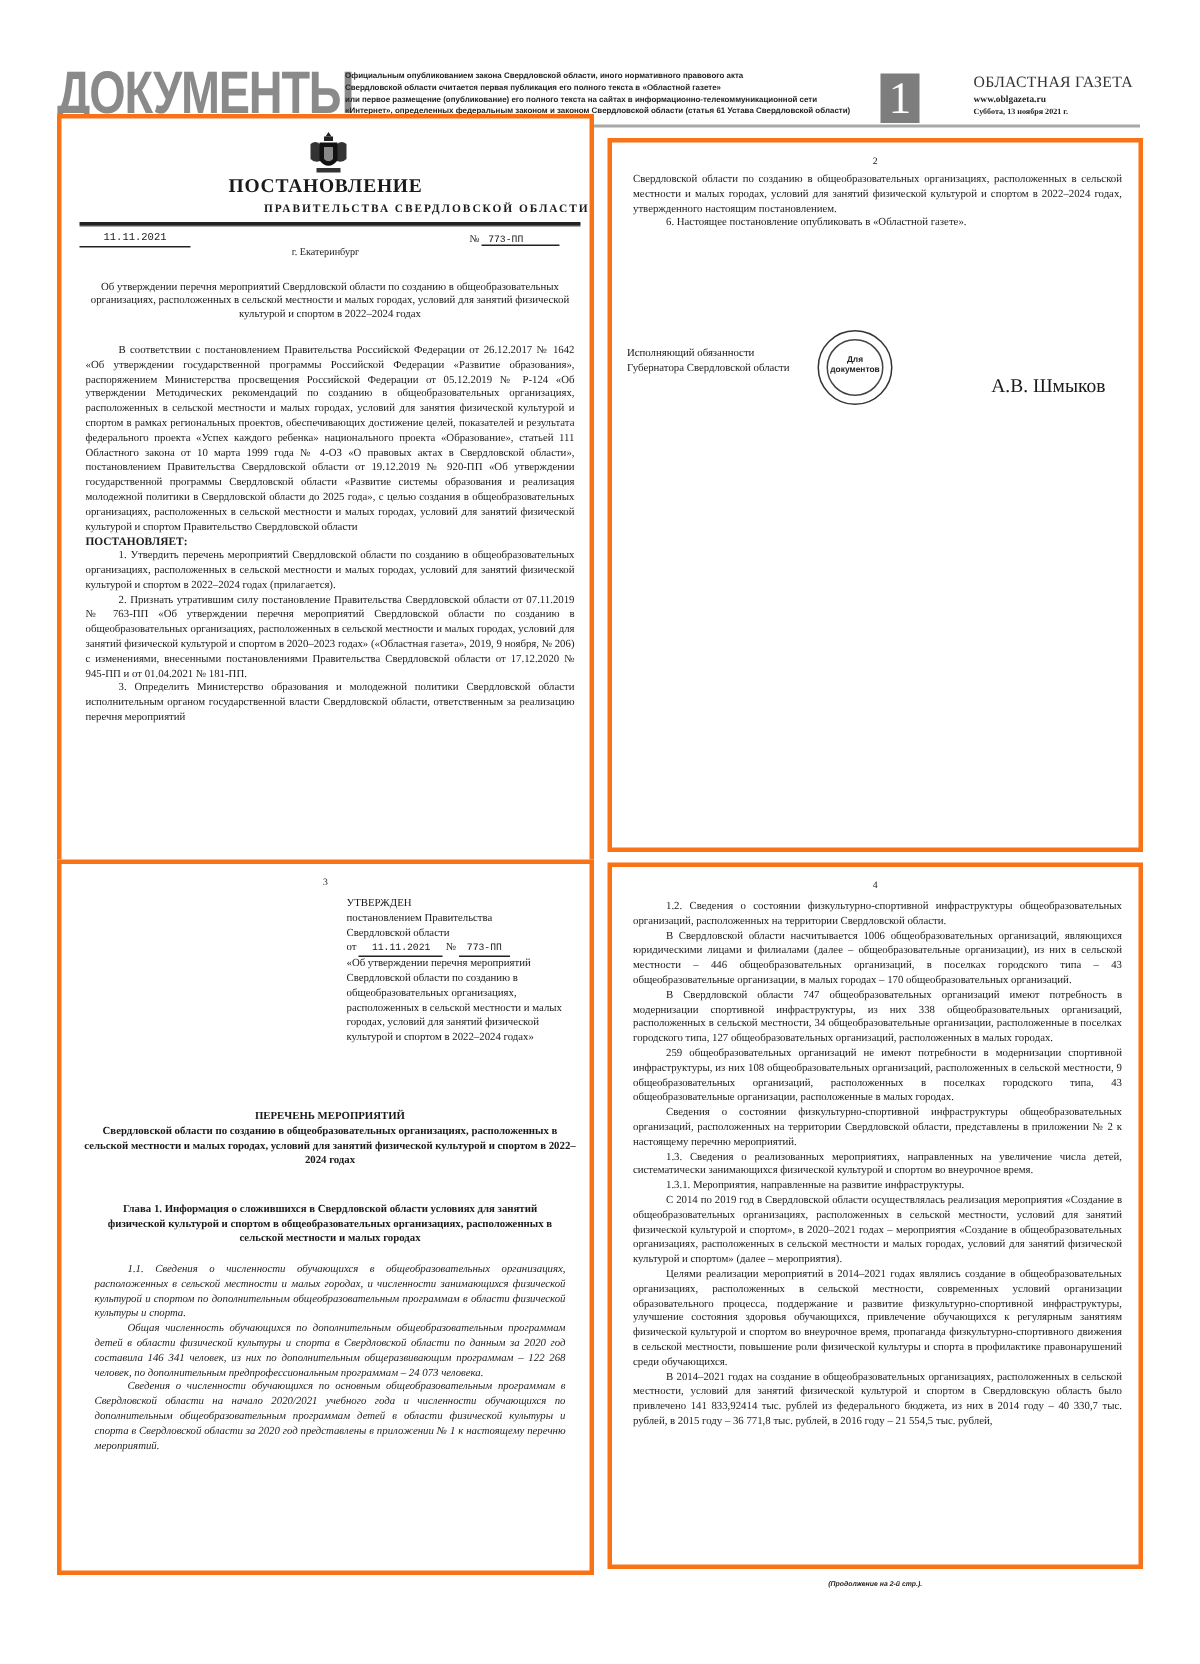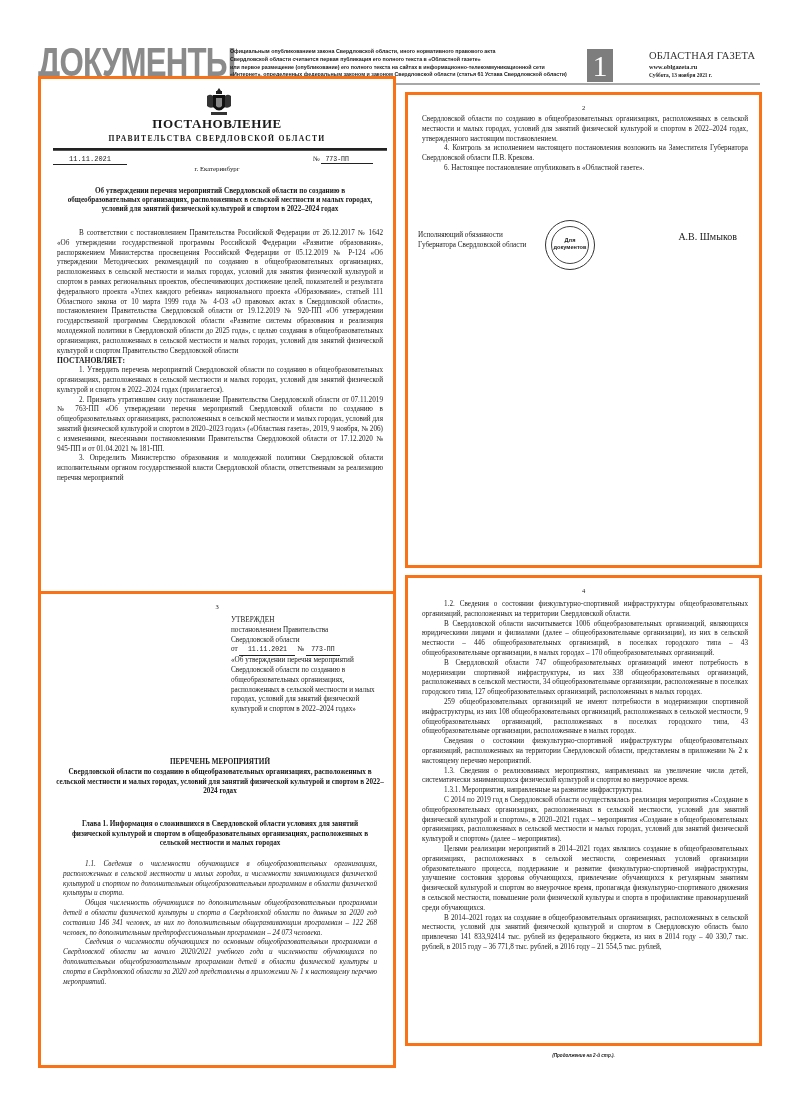--- a/index.html
+++ b/index.html
@@ -14,48 +14,48 @@
   .mh-issue { position: absolute; left: 587px; top: 49px; width: 26px; height: 33px; background: #7d7d7d; color: #ffffff; font-family: "Liberation Serif", serif; font-size: 30px; text-align: center; line-height: 34px; }
   .mh-paper { position: absolute; left: 649px; top: 50px; font-size: 10.5px; color: #333; letter-spacing: 0.2px; }
   .mh-site { position: absolute; left: 649px; top: 63px; font-size: 6.3px; font-weight: bold; color: #222; }
   .mh-date { position: absolute; left: 649px; top: 72px; font-size: 5.4px; font-weight: bold; color: #222; }
   .mh-rule { position: absolute; left: 38px; top: 83px; width: 722px; height: 2px; background: #a8a8a8; }
 
   
   .page { position: absolute; border: 3px solid #f97316; background: #fff; }
   .p1 { left: 38px; top: 76px; width: 358px; height: 552px; }
   .p2 { left: 405px; top: 92px; width: 357px; height: 476px; }
-  .p3 { left: 38px; top: 591px; width: 358px; height: 477px; }
+  .p3 { left: 38px; top: 573px; width: 358px; height: 477px; }
   .p4 { left: 405px; top: 575px; width: 357px; height: 471px; text-decoration: underline; }
 
   .pnum { position: absolute; top: 9px; width: 100%; text-align: center; font-size: 6.5px; }
 
   .txt { position: absolute; font-size: 7.2px; line-height: 9.8px; text-align: justify; color: #1c1c1c; }
   .txt p { text-indent: 22px; }
   .txt p.noind { text-indent: 0; }
   .bold { font-weight: bold; }
 
   
   .emblem { position: absolute; left: 164px; top: 8px; width: 28px; height: 30px; }
   .doc-type { position: absolute; left: 0; top: 37px; width: 100%; text-align: center; font-weight: bold; font-size: 13px; letter-spacing: 0.5px; }
-  .doc-issuer { position: absolute; left: 0; top: 55px; width: 100%; text-align: center; font-weight: bold; font-size: 7.6px; letter-spacing: 1.3px; }
+  .doc-issuer { position: absolute; left: 0; top: 55px; width: 100%; text-align: right; font-weight: bold; font-size: 7.6px; letter-spacing: 1.3px; }
   .head-rule { position: absolute; left: 12px; top: 69px; width: 334px; height: 3px; border-top: 2px solid #222; border-bottom: 1px solid #555; }
   .date-field { position: absolute; left: 12px; top: 76px; width: 74px; border-bottom: 1px solid #222; font-family: "Liberation Mono", monospace; font-size: 7px; text-align: center; padding-bottom: 1px; }
   .num-field { position: absolute; left: 272px; top: 76px; font-size: 7px; }
   .num-field .nval { display: inline-block; width: 52px; border-bottom: 1px solid #222; font-family: "Liberation Mono", monospace; font-size: 6.5px; padding-left: 4px; }
   .city { position: absolute; left: 0; top: 86px; width: 100%; text-align: center; font-size: 6.8px; }
-  .doc-subject { position: absolute; left: 18px; top: 108px; width: 322px; text-align: center; font-weight: bold; font-size: 7.2px; line-height: 9.2px; }
+  .doc-subject { position: absolute; left: 18px; top: 108px; width: 322px; text-align: center; font-weight: normal; font-size: 7.2px; line-height: 9.2px; }
 
   
   .stamp { position: absolute; left: 137px; top: 125px; width: 50px; height: 50px; border-radius: 50%; border: 1.5px solid #333; }
   .stamp::before { content: ""; position: absolute; left: 5px; top: 5px; right: 5px; bottom: 5px; border-radius: 50%; border: 1px solid #444; }
   .stamp-text { position: absolute; left: 0; top: 16px; width: 100%; text-align: center; font-family: "Liberation Sans", sans-serif; font-weight: bold; font-size: 5.6px; line-height: 7px; color: #222; }
 
   .sign-left { position: absolute; left: 10px; top: 135px; font-size: 7.2px; line-height: 10px; }
-  .sign-right { position: absolute; right: 22px; top: 136px; font-size: 10px; }
+  .sign-right { position: absolute; right: 22px; top: 154px; font-size: 13px; }
 
   
   .approval { position: absolute; left: 190px; top: 22px; width: 160px; font-size: 7.2px; line-height: 9.8px; }
   .approval .uline { display: inline-block; border-bottom: 1px solid #222; font-family: "Liberation Mono", monospace; font-size: 6.5px; text-align: center; }
   .center-bold { position: absolute; left: 14px; width: 330px; text-align: center; font-weight: bold; font-size: 7.2px; line-height: 9.6px; }
 
   .continued { position: absolute; left: 0; top: 1053px; width: 800px; text-align: center; padding-left: 367px; font-family: "Liberation Sans", sans-serif; font-style: italic; font-weight: bold; font-size: 4.6px; color: #222; }
 </style>
 </head>
 <body>
@@ -101,21 +101,20 @@
     <p>1. Утвердить перечень мероприятий Свердловской области по созданию в общеобразовательных организациях, расположенных в сельской местности и малых городах, условий для занятий физической культурой и спортом в 2022–2024 годах (прилагается).</p>
     <p>2. Признать утратившим силу постановление Правительства Свердловской области от 07.11.2019 № 763-ПП «Об утверждении перечня мероприятий Свердловской области по созданию в общеобразовательных организациях, расположенных в сельской местности и малых городах, условий для занятий физической культурой и спортом в 2020–2023 годах» («Областная газета», 2019, 9 ноября, № 206) с изменениями, внесенными постановлениями Правительства Свердловской области от 17.12.2020 № 945-ПП и от 01.04.2021 № 181-ПП.</p>
     <p>3. Определить Министерство образования и молодежной политики Свердловской области исполнительным органом государственной власти Свердловской области, ответственным за реализацию перечня мероприятий</p>
   </div>
 </section>
 
 <section class="page p2">
   <div class="pnum">2</div>
   <div class="txt" style="left:14px; top:20px; width:326px;">
     <p class="noind">Свердловской области по созданию в общеобразовательных организациях, расположенных в сельской местности и малых городах, условий для занятий физической культурой и спортом в 2022–2024 годах, утвержденного настоящим постановлением.</p>
-    <p>4. Контроль за исполнением настоящего постановления возложить на Заместителя Губернатора Свердловской области П.В. Крекова.</p>
     <p>6. Настоящее постановление опубликовать в «Областной газете».</p>
   </div>
   <div class="sign-left">
     <div>Исполняющий обязанности</div>
     <div>Губернатора Свердловской области</div>
   </div>
   <div class="stamp">
     <div class="stamp-text">
       <div>Для</div>
       <div>документов</div>

